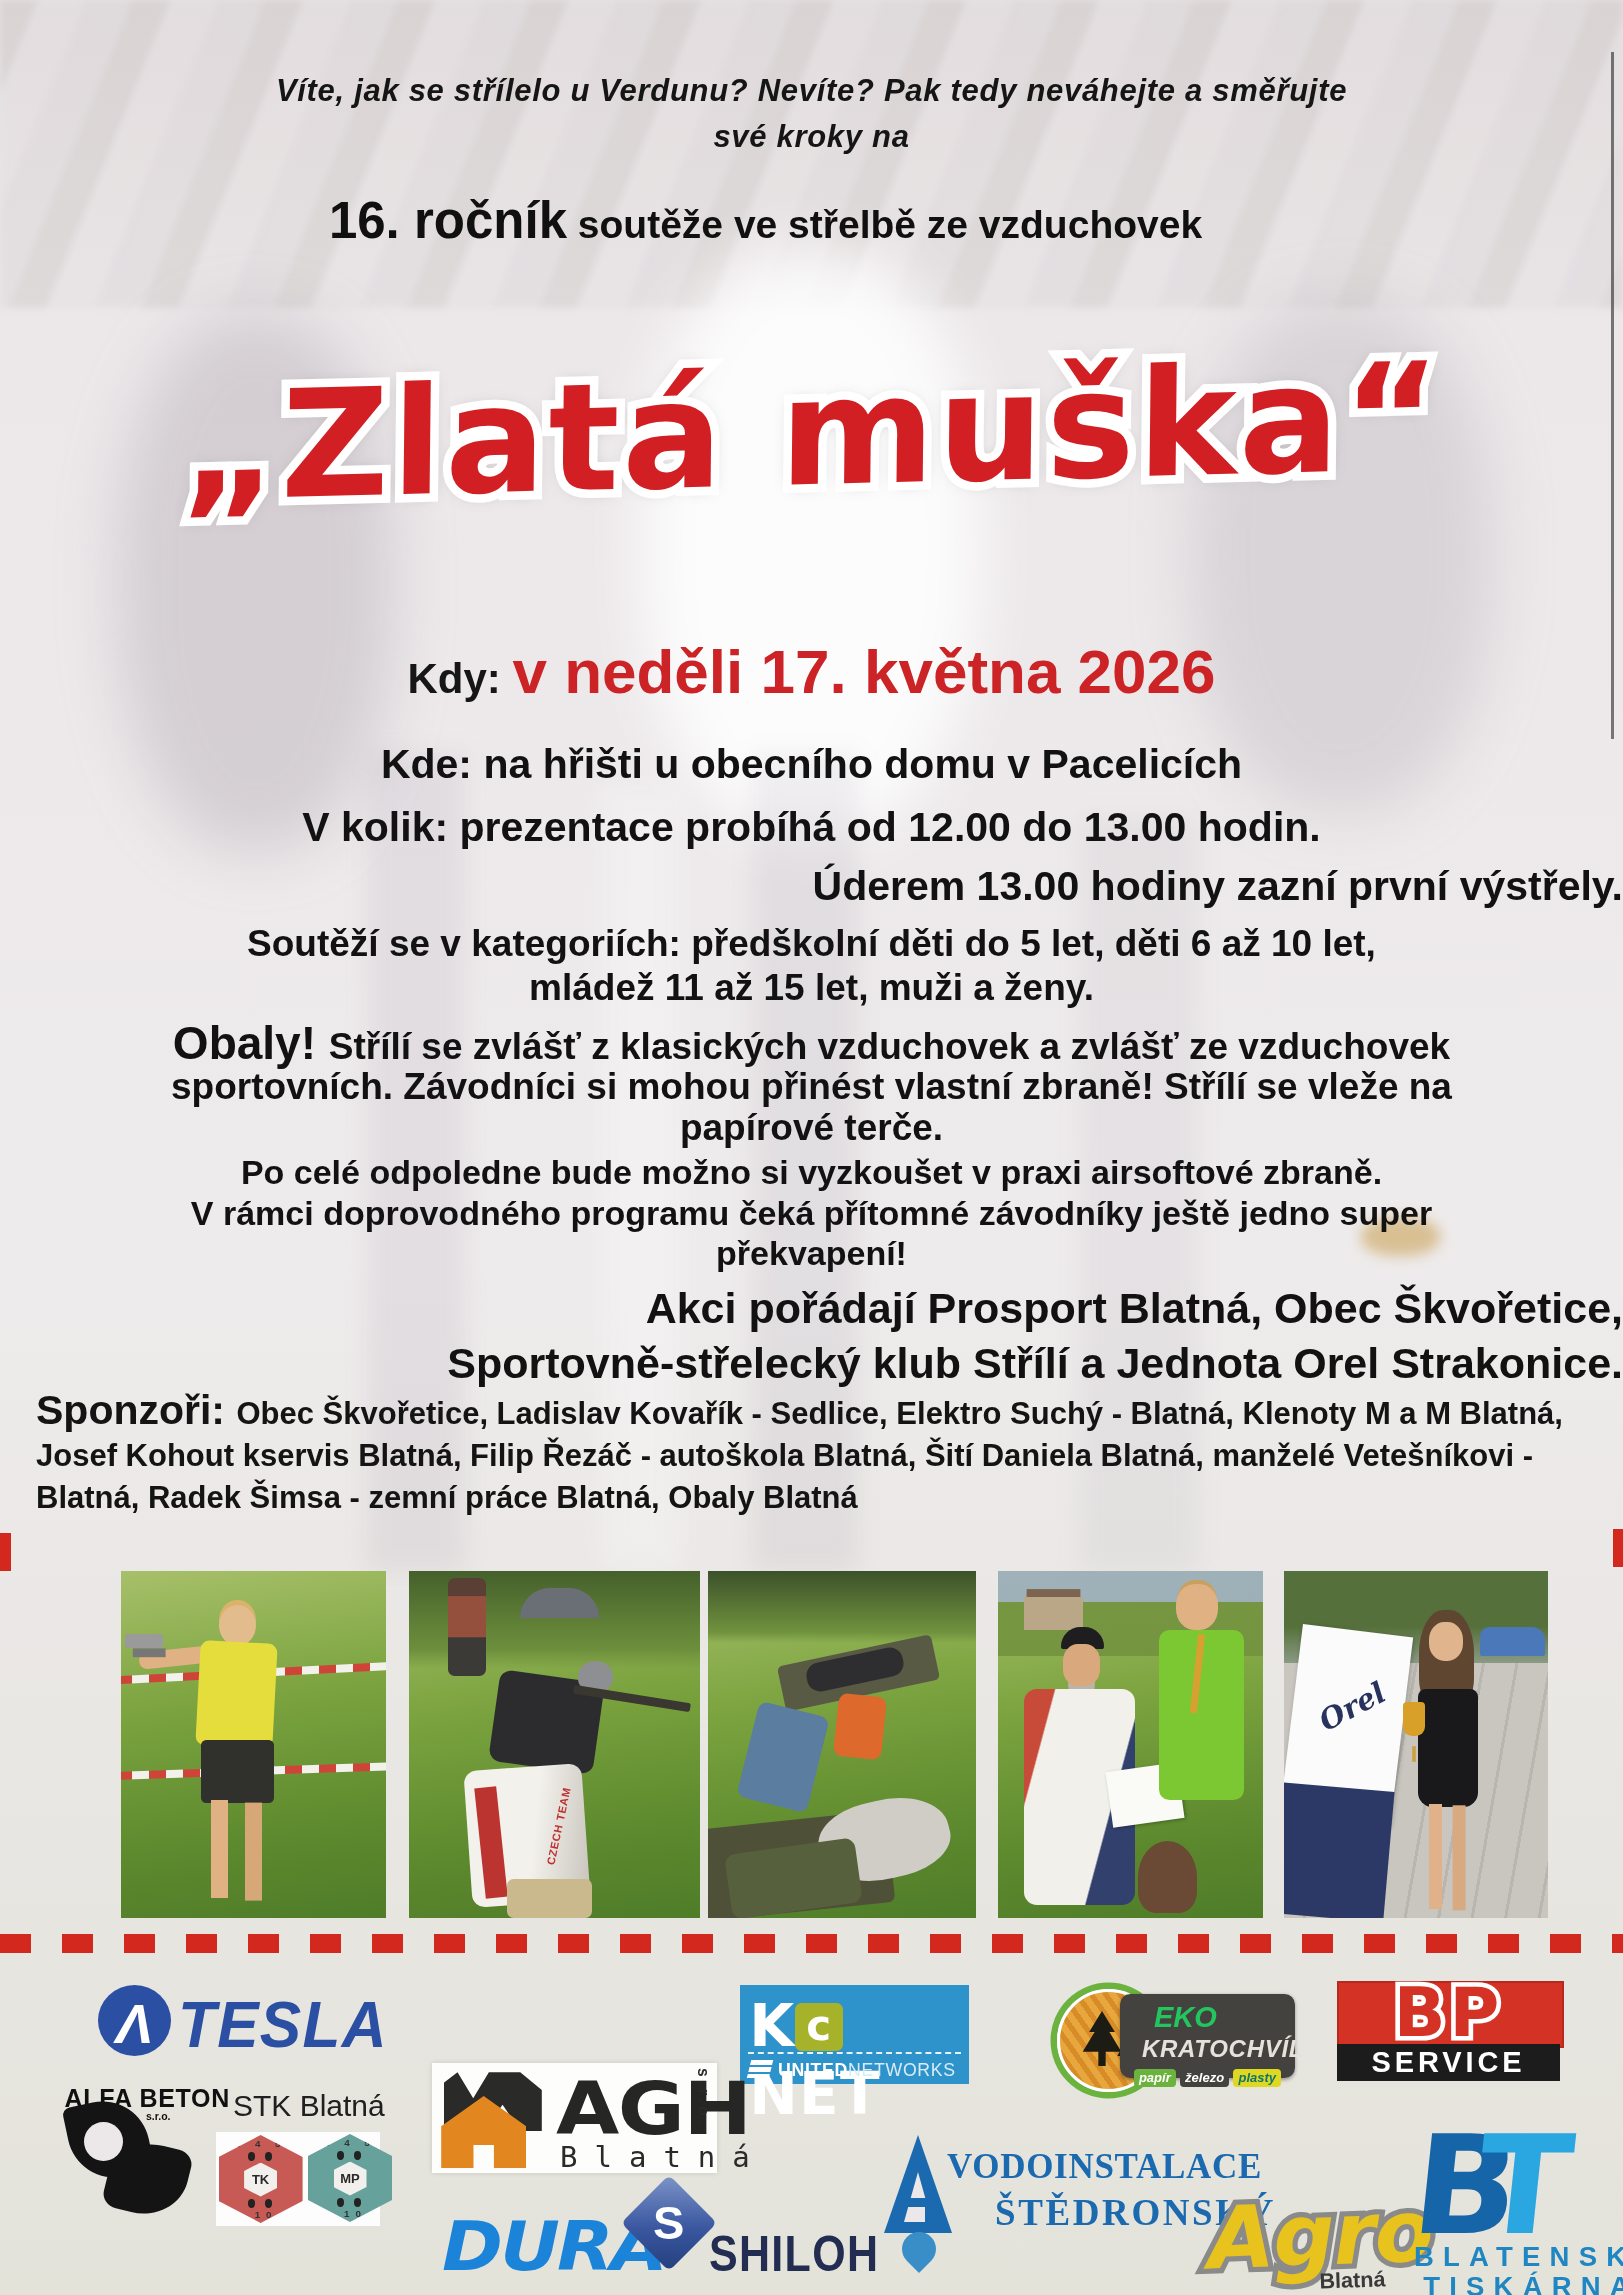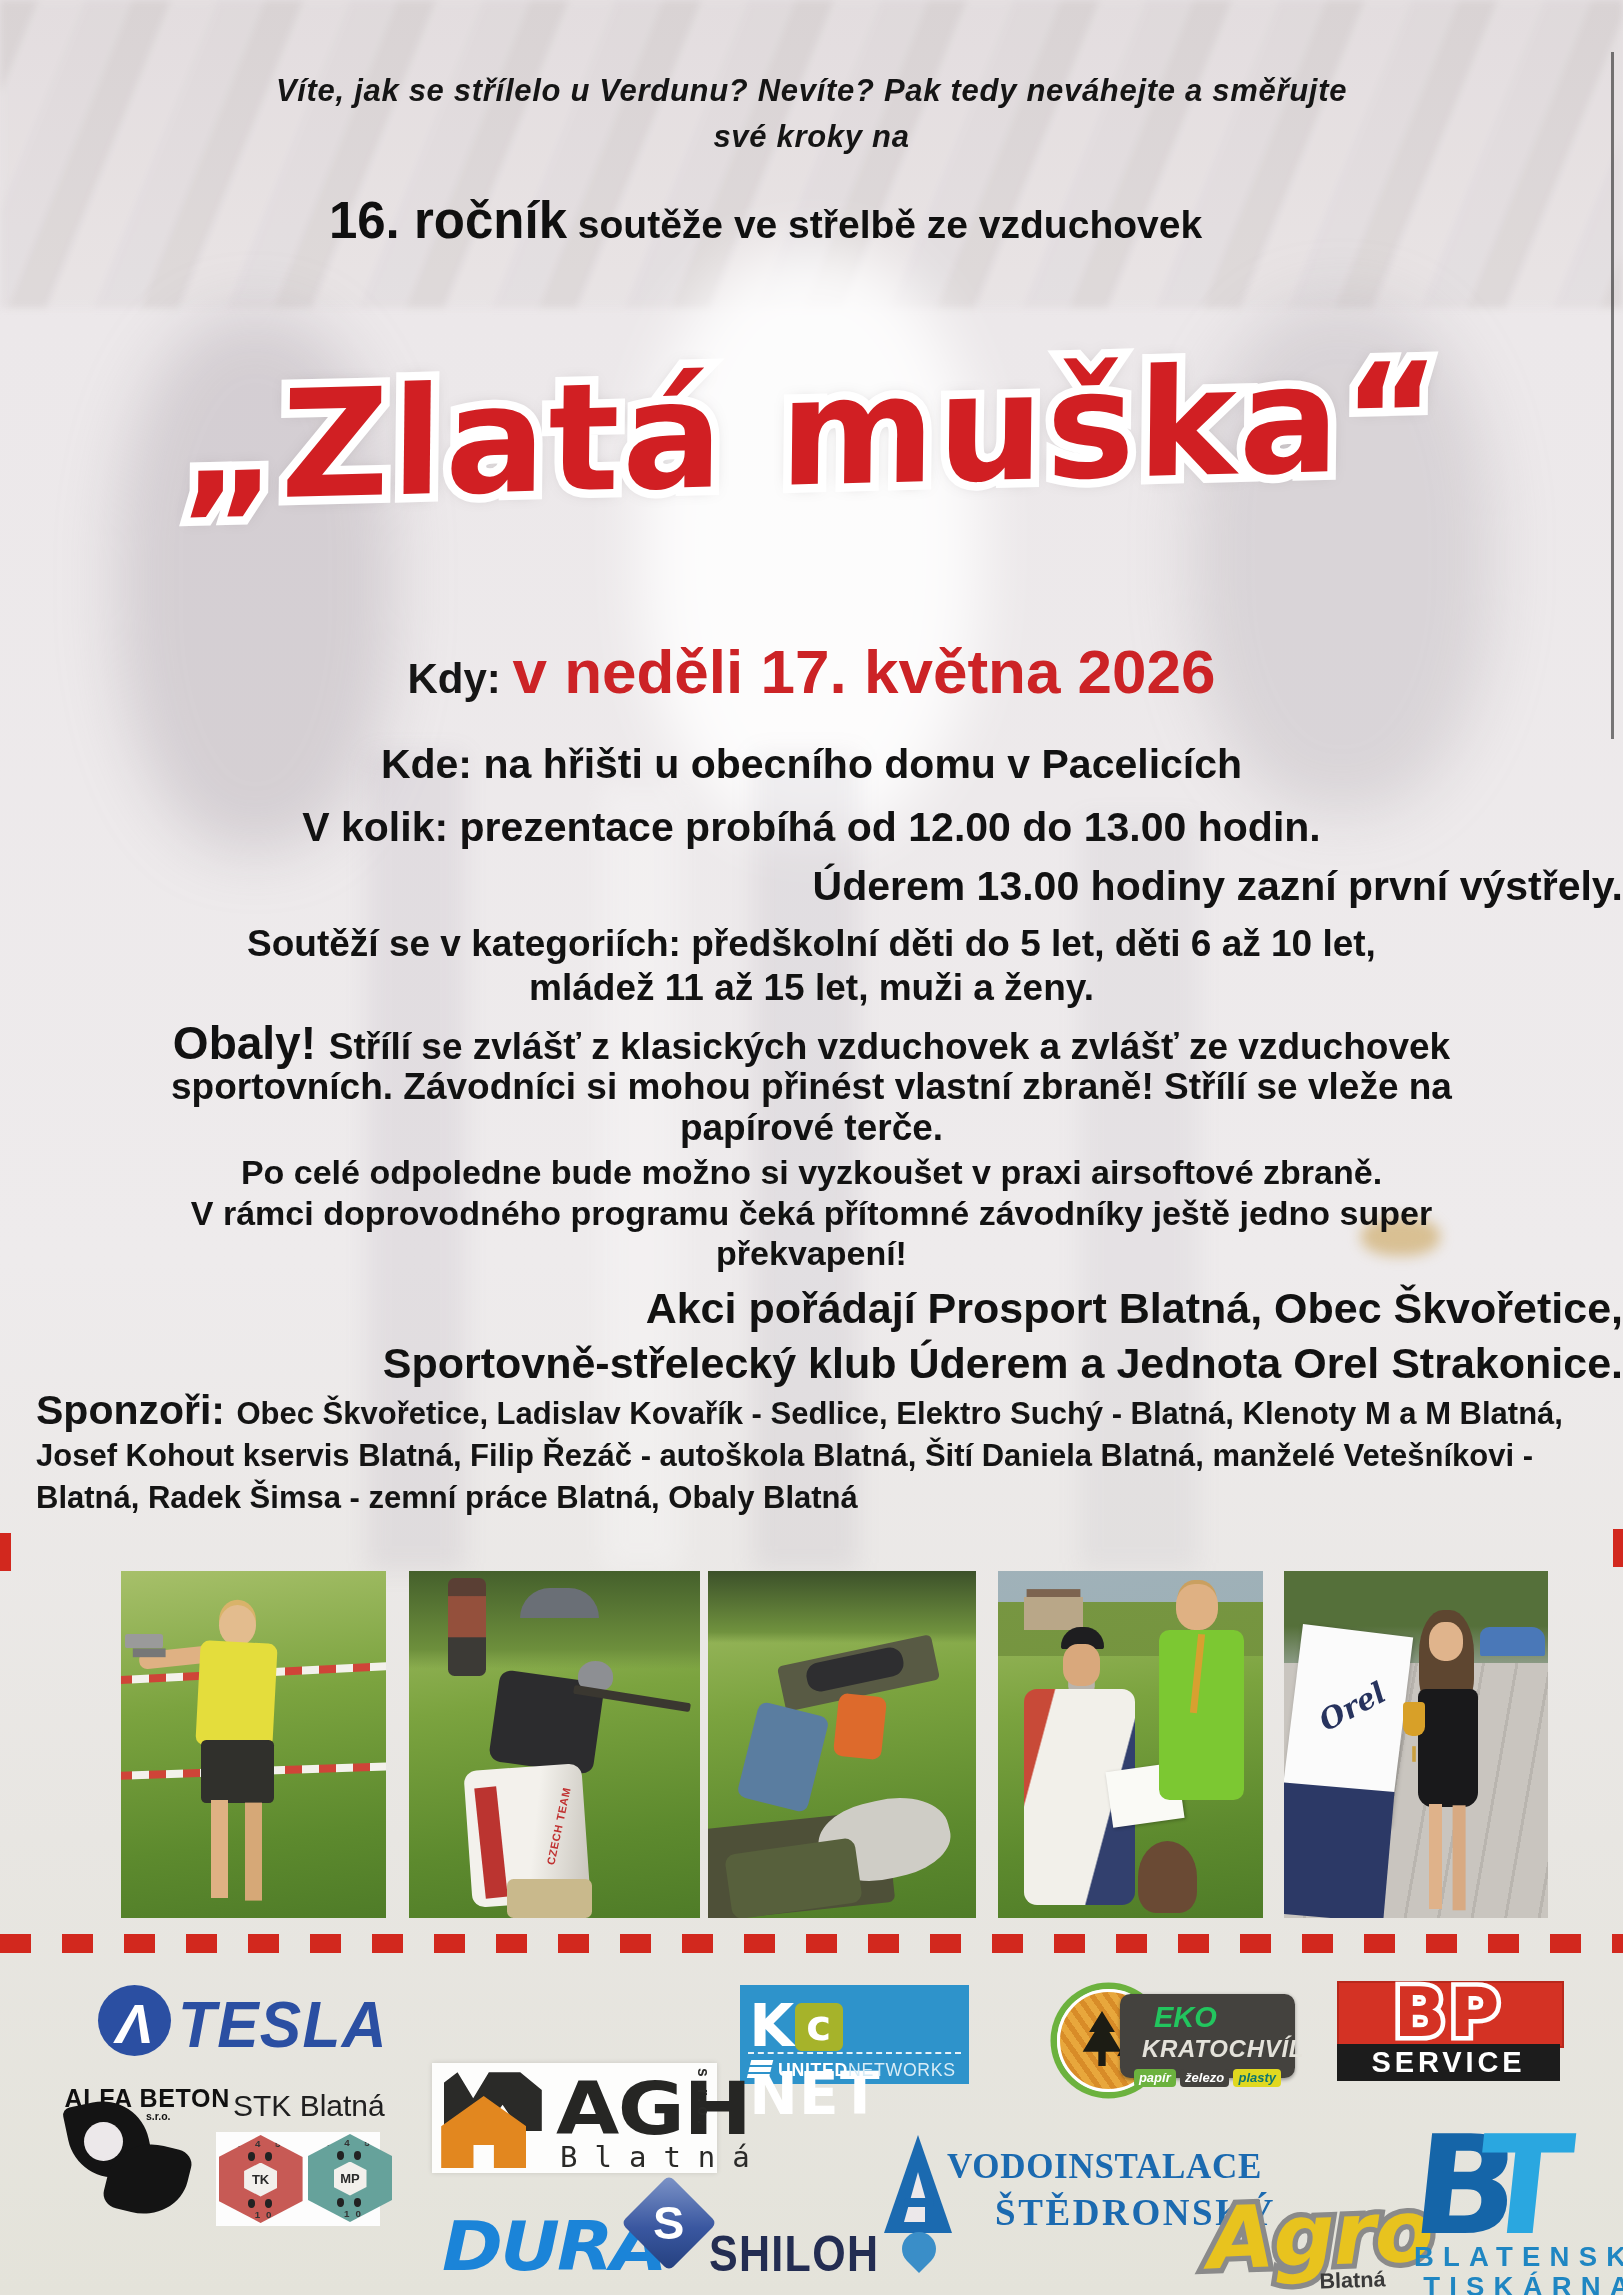--- a/index.html
+++ b/index.html
@@ -206,21 +206,21 @@
     <span class="pozor-lbl">Obaly! </span><span>Střílí se zvlášť z klasických vzduchovek a zvlášť ze vzduchovek</span>
   </div>
   <div class="abs ctr line-b fs56" style="top:1066px;">sportovních. Závodníci si mohou přinést vlastní zbraně! Střílí se vleže na</div>
   <div class="abs ctr line-b fs56" style="top:1107px;">papírové terče.</div>
 
   <div class="abs ctr line-b fs52" style="top:1153px;">Po celé odpoledne bude možno si vyzkoušet v praxi airsoftové zbraně.</div>
   <div class="abs ctr line-b fs52" style="top:1194px;">V rámci doprovodného programu čeká přítomné závodníky ještě jedno super</div>
   <div class="abs ctr line-b fs52" style="top:1234px;">překvapení!</div>
 
   <div class="abs ctr line-b fs66" style="top:1284px;">Akci pořádají Prosport Blatná, Obec Škvořetice,</div>
-  <div class="abs ctr line-b fs66" style="top:1339px;">Sportovně-střelecký klub Úderem a Jednota Orel Strakonice.</div>
+  <div class="abs ctr line-b fs66" style="top:1339px;">Sportovně-střelecký klub Střílí a Jednota Orel Strakonice.</div>
 
   <div class="abs sponsors">
     <span class="lbl">Sponzoři: </span><span>Obec Škvořetice, Ladislav Kovařík - Sedlice, Elektro Suchý - Blatná, Klenoty M a M Blatná, Josef Kohout kservis Blatná, Filip Řezáč - autoškola Blatná, Šití Daniela Blatná, manželé Vetešníkovi - Blatná, Radek Šimsa - zemní práce Blatná, Obaly Blatná</span>
   </div>
 
   <div class="photo" style="left:121px;width:265px;">
     <div class="blob" style="left:-6.5px;top:98px;width:281px;height:7.9px;transform:rotate(-3deg);background:repeating-linear-gradient(90deg,#cf4438 0 17px,#f3f1ec 17px 34px);"></div>
     <div class="blob" style="left:-6.5px;top:196px;width:281px;height:7.9px;transform:rotate(-2deg);background:repeating-linear-gradient(90deg,#cf4438 0 17px,#f3f1ec 17px 34px);"></div>
     <div class="blob" style="left:98px;top:34px;width:37px;height:41px;border-radius:50%;background:#e3bc8e;box-shadow:0 -5.2px 0 #d9b36a;"></div>
     <div class="blob" style="left:18.3px;top:77px;width:92px;height:17px;background:#dfb183;transform:rotate(-6deg);border-radius:7.9px;"></div>

